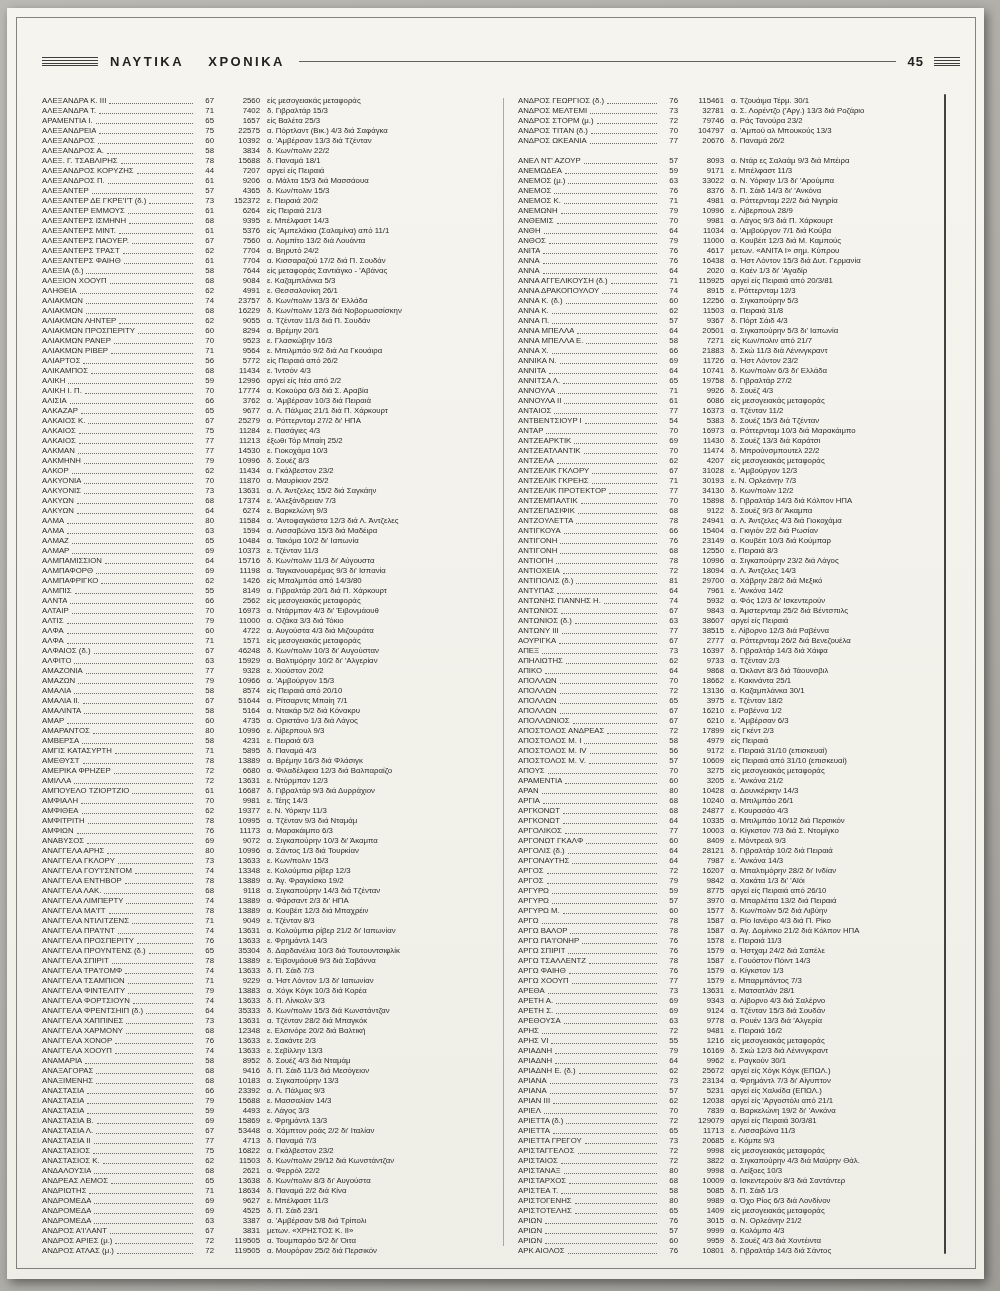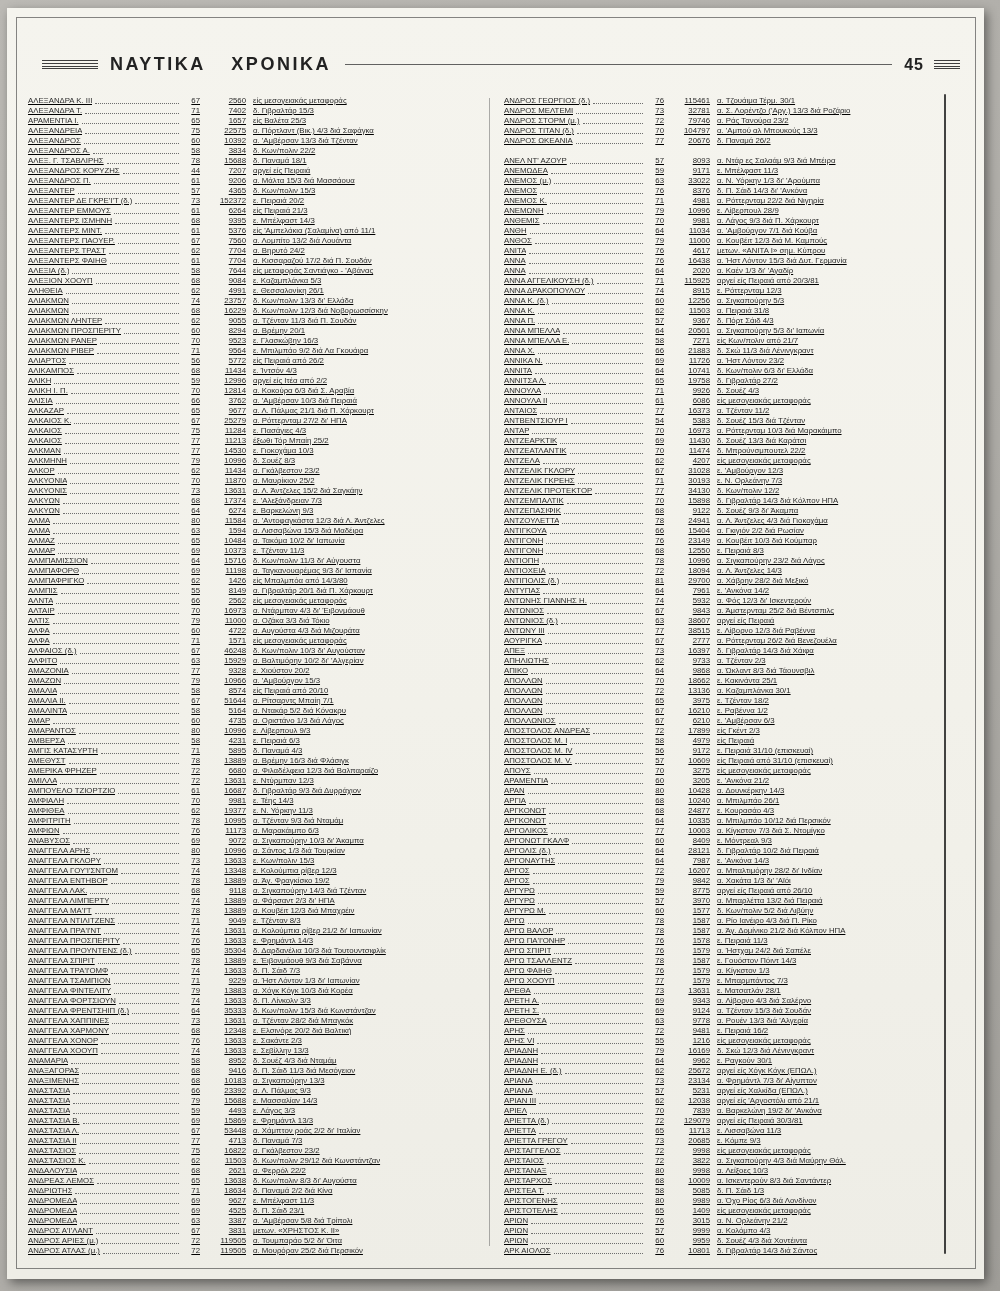--- a/index.html
+++ b/index.html
@@ -9,25 +9,25 @@
   .paper{position:absolute;left:7px;top:8px;right:16px;bottom:12px;
     background:linear-gradient(180deg,#f5f4ee 0%,#f2f1ea 55%,#eeede6 100%);
     box-shadow:3px 4px 10px rgba(0,0,0,.45);}
   .frame{position:absolute;left:16px;top:17px;right:24px;bottom:22px;
     border:1px solid rgba(70,70,70,.65);pointer-events:none;}
   
   .hdr{position:absolute;top:46px;left:35px;right:24px;display:flex;align-items:center;}
   .rules{height:9px;background:repeating-linear-gradient(to bottom,#3e3e3e 0,#3e3e3e 1px,transparent 1px,transparent 2.8px);}
   .rules.l{width:56px;margin-right:12px;}
   .rules.r{width:26px;margin-left:10px;}
-  .title{font-size:18px;font-weight:bold;color:#222;letter-spacing:2.5px;word-spacing:18px;white-space:nowrap;}
+  .title{font-size:13px;font-weight:bold;color:#222;letter-spacing:2.5px;word-spacing:18px;white-space:nowrap;}
   .mid{flex:1;height:1px;border-top:1.2px solid rgba(60,60,60,.8);margin:0 12px 0 14px;}
-  .pnum{font-size:16px;font-weight:bold;color:#222;letter-spacing:1px;}
+  .pnum{font-size:13px;font-weight:bold;color:#222;letter-spacing:1px;}
   
-  .cols{position:absolute;top:88px;left:21px;width:902px;display:flex;text-decoration:underline;}
+  .cols{position:absolute;top:88px;left:35px;width:902px;display:flex;}
   .col{display:block;}
   .col[data-col="0"]{width:446px;}
   .col[data-col="1"]{width:426px;}
   .divider{width:30px;position:relative;}
   .divider::after{content:"";position:absolute;left:50%;top:2px;bottom:10px;width:1px;background:rgba(95,95,95,.5);}
   .row{display:grid;height:10px;line-height:10px;white-space:nowrap;
     font-size:7.8px;color:#2a2a2a;}
   .col[data-col="0"] .row{grid-template-columns:max-content minmax(4px,1fr) 18px 46px 228px;}
   .col[data-col="1"] .row{grid-template-columns:max-content minmax(4px,1fr) 18px 46px 220px;}
   .row.sp{display:block;}
@@ -252,21 +252,21 @@
             <span class="nm">ΑΛΙΚΗ</span>
             <span class="ld"></span>
             <span class="n1">59</span>
             <span class="n2">12996</span>
             <span class="ds">αργεί είς Ιτέα από 2/2</span>
           </div>
           <div class="row">
             <span class="nm">ΑΛΙΚΗ Ι. Π.</span>
             <span class="ld"></span>
             <span class="n1">70</span>
-            <span class="n2">12814</span>
+            <span class="n2">17774</span>
             <span class="ds">α. Κοκούρα 6/3 διά Σ. Αραβία</span>
           </div>
           <div class="row">
             <span class="nm">ΑΛΙΣΙΑ</span>
             <span class="ld"></span>
             <span class="n1">66</span>
             <span class="n2">3762</span>
             <span class="ds">α. 'Αμβέρσαν 10/3 διά Πειραιά</span>
           </div>
           <div class="row">

